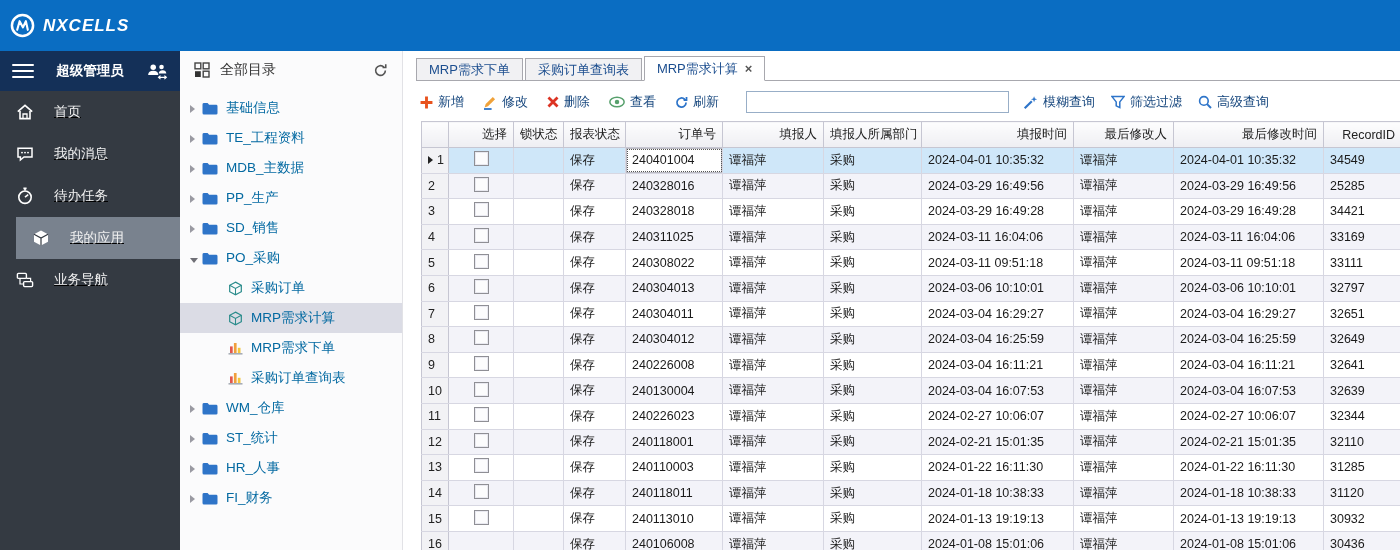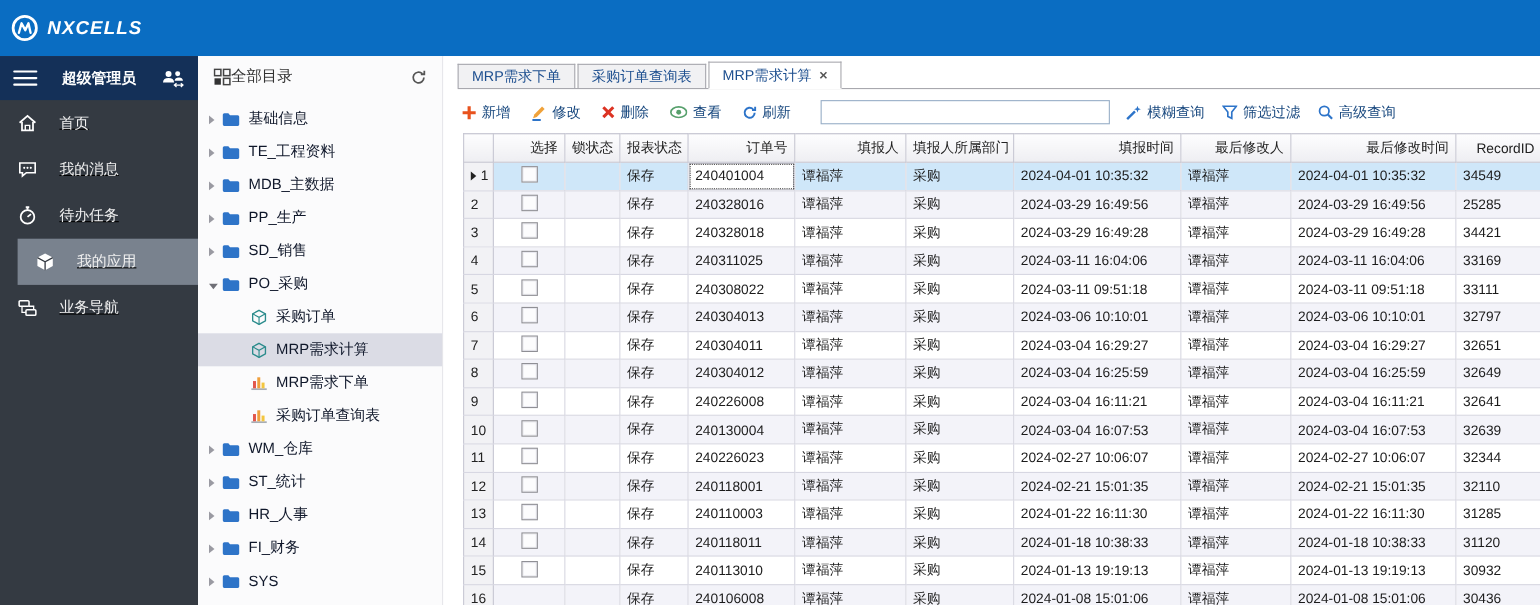--- a/index.html
+++ b/index.html
@@ -20,24 +20,24 @@
   .hamburger{width:22px;display:flex;flex-direction:column;gap:4px;cursor:pointer;}
   .hamburger span{height:2px;background:#fff;border-radius:1px;}
   .role{color:#fff;font-size:13.5px;font-weight:bold;flex:1;text-align:center;}
   .sb-menu{padding-top:0;text-decoration:underline;}
   .sb-item{height:42px;display:flex;align-items:center;gap:20px;padding-left:16px;color:#f0f0f0;
     font-size:13.5px;cursor:pointer;}
   .sb-item.active{background:#79828e;margin-left:16px;}
 
   
   .tree{width:222px;flex:none;background:#fbfbfc;border-right:1px solid #e2e2e6;overflow:hidden;}
-  .tree-header{height:38px;display:flex;align-items:center;padding:0 14px;font-size:14px;color:#333;}
+  .tree-header{height:38px;display:flex;align-items:center;gap:10px;padding:0 14px;font-size:14px;color:#333;}
   .tree-header .spacer{flex:1;}
   .tree-nodes{padding-top:4px;}
-  .tree-node{height:30px;display:flex;align-items:center;font-size:13.5px;color:#0f172a;cursor:pointer;}
+  .tree-node{height:30px;display:flex;align-items:center;font-size:13.5px;color:#0369a1;cursor:pointer;}
   .tree-node .caret{width:12px;margin-left:10px;flex:none;}
   .tree-node.child{padding-left:48px;}
   .tree-node.active{background:#dbdce5;}
   .tree-node .lbl{margin-left:8px;white-space:nowrap;}
   .caret-right{width:0;height:0;border-top:4px solid transparent;border-bottom:4px solid transparent;
     border-left:5px solid #9a9aa2;display:inline-block;}
   .caret-down{width:0;height:0;border-left:4px solid transparent;border-right:4px solid transparent;
     border-top:5px solid #6f6f76;display:inline-block;}
 
   
@@ -308,29 +308,20 @@
           <span class="lbl">HR_人事</span>
         </div>
         <div class="tree-node">
           <span class="caret"><span class="caret-right"></span></span>
           <span class="icon">
             <svg viewBox="0 0 16 13" width="16" height="13">
               <path d="M0.5 2.4 Q0.5 1 2 1 h3.6 l1.5 1.8 h7 q1.4 0 1.4 1.4 v7 q0 1.3-1.4 1.3 h-12.1 Q0.5 12.5 0.5 11 z" fill="#2e74c8"></path>
             </svg>
           </span>
           <span class="lbl">FI_财务</span>
-        </div>
-        <div class="tree-node">
-          <span class="caret"><span class="caret-right"></span></span>
-          <span class="icon">
-            <svg viewBox="0 0 16 13" width="16" height="13">
-              <path d="M0.5 2.4 Q0.5 1 2 1 h3.6 l1.5 1.8 h7 q1.4 0 1.4 1.4 v7 q0 1.3-1.4 1.3 h-12.1 Q0.5 12.5 0.5 11 z" fill="#2e74c8"></path>
-            </svg>
-          </span>
-          <span class="lbl">SYS</span>
         </div>
       </div>
   </div>
 
   <div class="main">
     <div class="tabbar">
         <div class="tab">
           <span>MRP需求下单</span>
         </div>
         <div class="tab">

